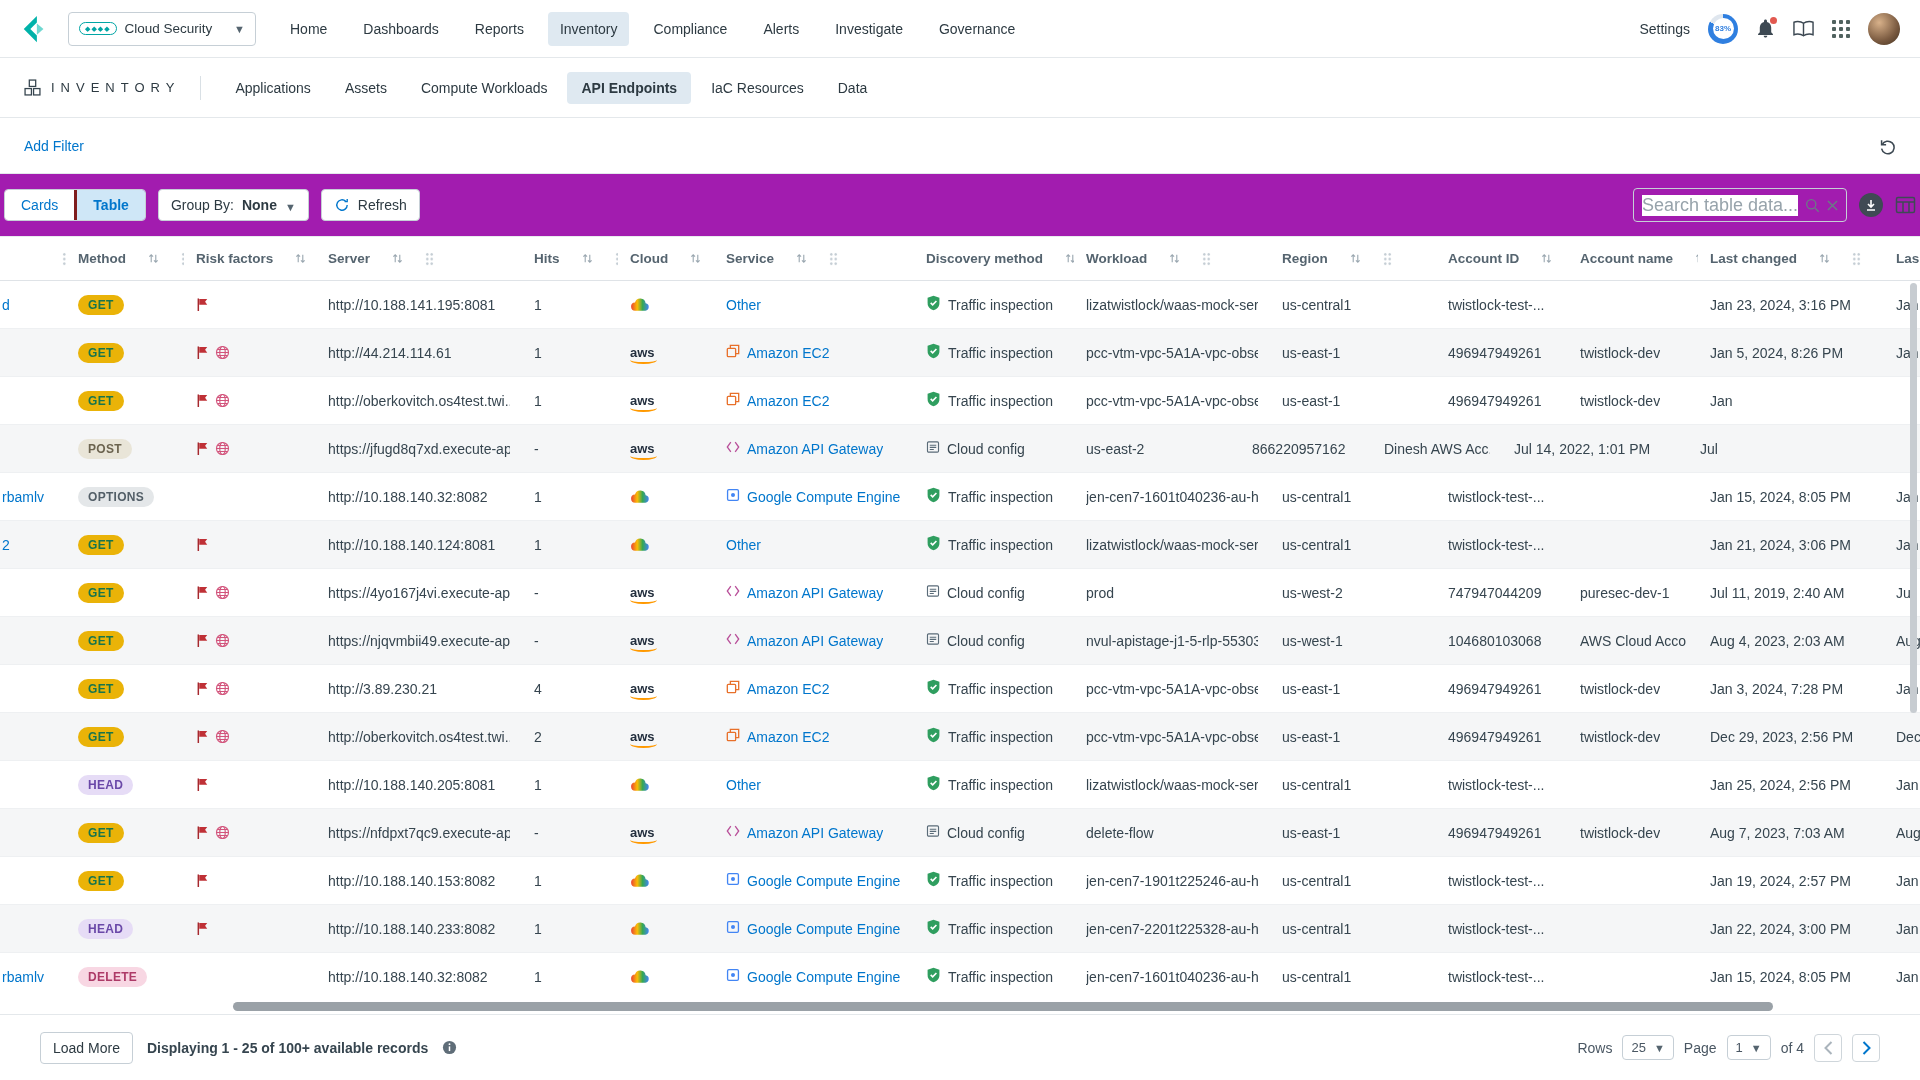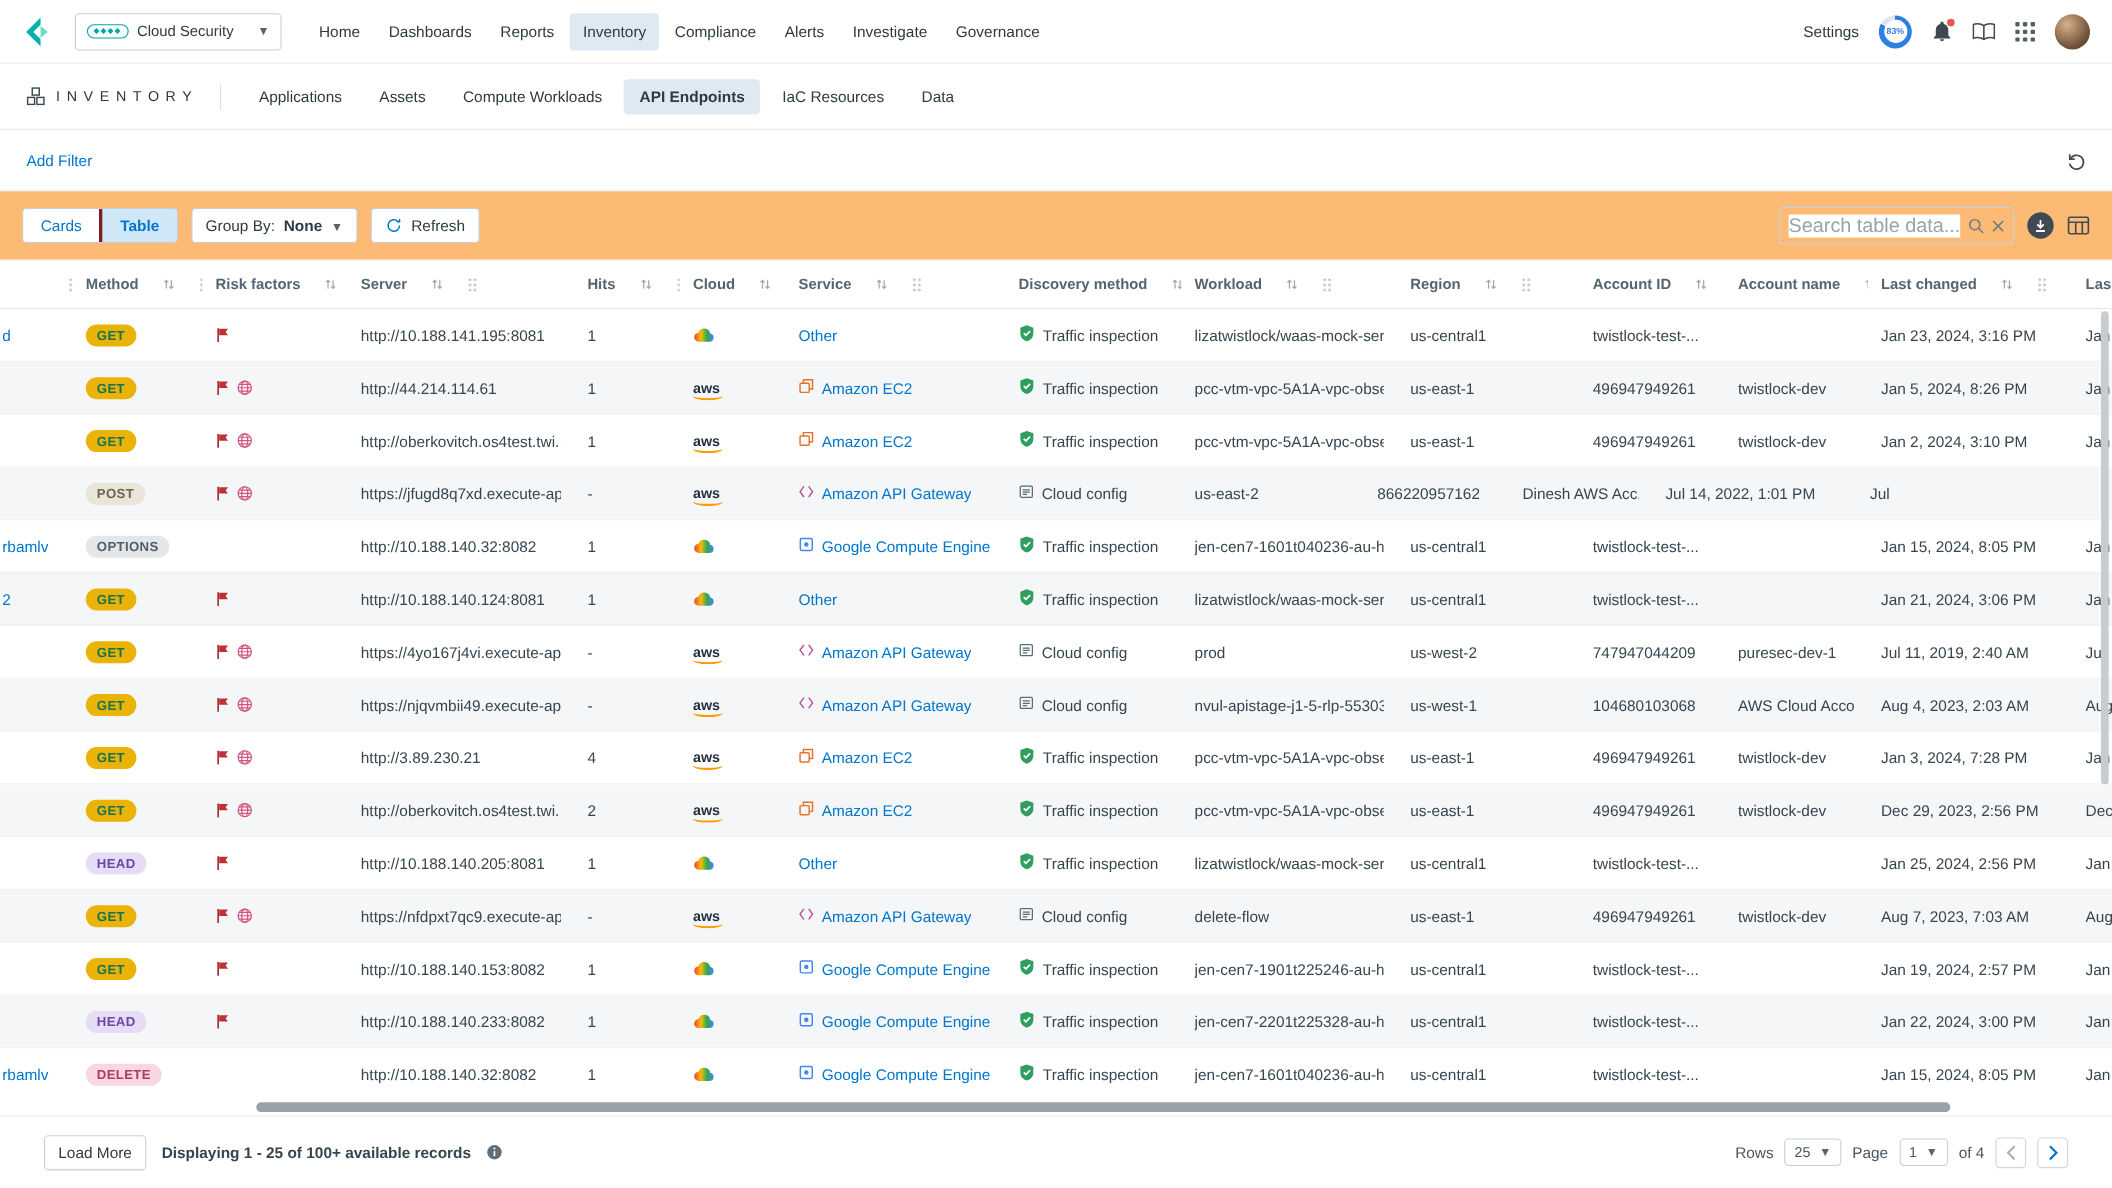--- a/index.html
+++ b/index.html
@@ -7,21 +7,21 @@
   body{font-family:"Liberation Sans",sans-serif;background:#fff;color:#2d3a42;font-size:14px}
   .lnk{color:#0076cc;cursor:pointer;text-decoration:none}
   .icon{display:inline-flex;align-items:center;flex:none}
 
   
   .topnav{height:58px;display:flex;align-items:center;padding:16px 20px;border-bottom:1px solid #e4e8eb;gap:8px;background:#fff}
   .prod-sel{display:flex;align-items:center;gap:8px;border:1px solid #c6cfd6;border-radius:4px;height:34px;padding:0 10px;width:188px;margin-left:10px;cursor:pointer}
   .diamonds{display:inline-flex;align-items:center;border:1.5px solid #00a5a5;border-radius:10px;padding:1px 5px;color:#00a5a5;font-size:7px;letter-spacing:1px;line-height:1.4}
   .prod-label{font-size:13.5px;flex:1;white-space:nowrap;overflow:hidden}
   .chev{color:#55646f;font-size:11px}
-  .nav{display:flex;gap:2px;margin-left:14px}
+  .nav{display:flex;gap:12px;margin-left:14px}
   .nav-item{padding:9px 12px;font-size:14px;border-radius:4px;cursor:pointer;white-space:nowrap}
   .nav-item.active{background:#dfe9f1}
   .top-right{margin-left:auto;display:flex;align-items:center;gap:18px}
   .settings{font-size:14px;cursor:pointer}
   .gauge{width:30px;height:30px;border-radius:50%;background:conic-gradient(#2f7fe0 0 83%,#dfe6ee 83% 100%);display:flex;align-items:center;justify-content:center;cursor:pointer;flex:none}
   .gauge-inner{width:21px;height:21px;border-radius:50%;background:#fff;display:flex;align-items:center;justify-content:center;font-size:8px;font-weight:700;color:#2f7fe0}
   .bell-wrap{position:relative;display:inline-flex;cursor:pointer}
   .bell-dot{position:absolute;width:7px;height:7px;background:#e25950;border-radius:50%;top:-2px;right:-2px}
   .avatar{width:32px;height:32px;border-radius:50%;background:radial-gradient(circle at 35% 30%,#d8b18a,#7a5a40 60%,#41301f);cursor:pointer;flex:none}
 
@@ -32,21 +32,21 @@
   .tabs{display:flex;gap:6px}
   .tab{padding:8px 14px;font-size:14px;border-radius:4px;cursor:pointer;white-space:nowrap}
   .tab.active{background:#dfe9f1;font-weight:700}
 
   
   .filter-row{height:56px;display:flex;align-items:center;padding:0 24px;border-bottom:1px solid #e4e8eb}
   .add-filter{color:#0076cc;font-size:14px;cursor:pointer}
   .reset-btn{margin-left:auto;cursor:pointer;display:inline-flex}
 
   
-  .toolbar{height:62px;display:flex;align-items:center;padding:0 20px;gap:12px;background:#fdba74}
+  .toolbar{height:62px;display:flex;align-items:center;padding:0 4px;gap:12px;background:#a21caf}
   .seg{display:flex;border:1px solid #c6cfd6;border-radius:4px;overflow:hidden;font-size:14px}
   .seg-btn{padding:7px 16px;color:#0076cc;background:#fff;cursor:pointer}
   .seg-btn.active{background:#cfe7f7;border-left:3px solid #7f1d1d;font-weight:700}
   .btn{display:inline-flex;align-items:flex-end;gap:8px;border:1px solid #c6cfd6;border-radius:4px;padding:7px 12px;font-size:14px;background:#fff;cursor:pointer;white-space:nowrap}
   .gb-label{color:#2d3a42}
   .gb-value{font-weight:700}
   .search-box{margin-left:auto;display:flex;align-items:center;border:1px solid #c6cfd6;border-radius:4px;height:34px;width:214px;padding:0 8px;gap:7px}
   .search-box input{border:0;outline:0;flex:1;font-size:18px;font-family:inherit;color:#2d3a42;min-width:0}
   .search-box input::placeholder{color:#97a3ab}
   .dl-circle{width:24px;height:24px;border-radius:50%;background:#3f4a54;display:flex;align-items:center;justify-content:center;cursor:pointer;flex:none}
@@ -549,23 +549,20 @@
           </div>
     <div class="td c10">
             <span class="ellip">us-east-1</span>
           </div>
     <div class="td c11">
             <span class="ellip">496947949261</span>
           </div>
     <div class="td c12">
             <span class="ellip">twistlock-dev</span>
           </div>
-    <div class="td c13">
-            <span class="ellip">Jan 2, 2024, 3:10 PM</span>
-          </div>
     <div class="td c14">
             <span class="ellip">Jan</span>
           </div>
   </div>
         <div class="tr alt">
     <div class="td c1">
             <a class="lnk ellip"></a>
           </div>
     <div class="td c2">
             <span class="pill m-post">POST</span>

